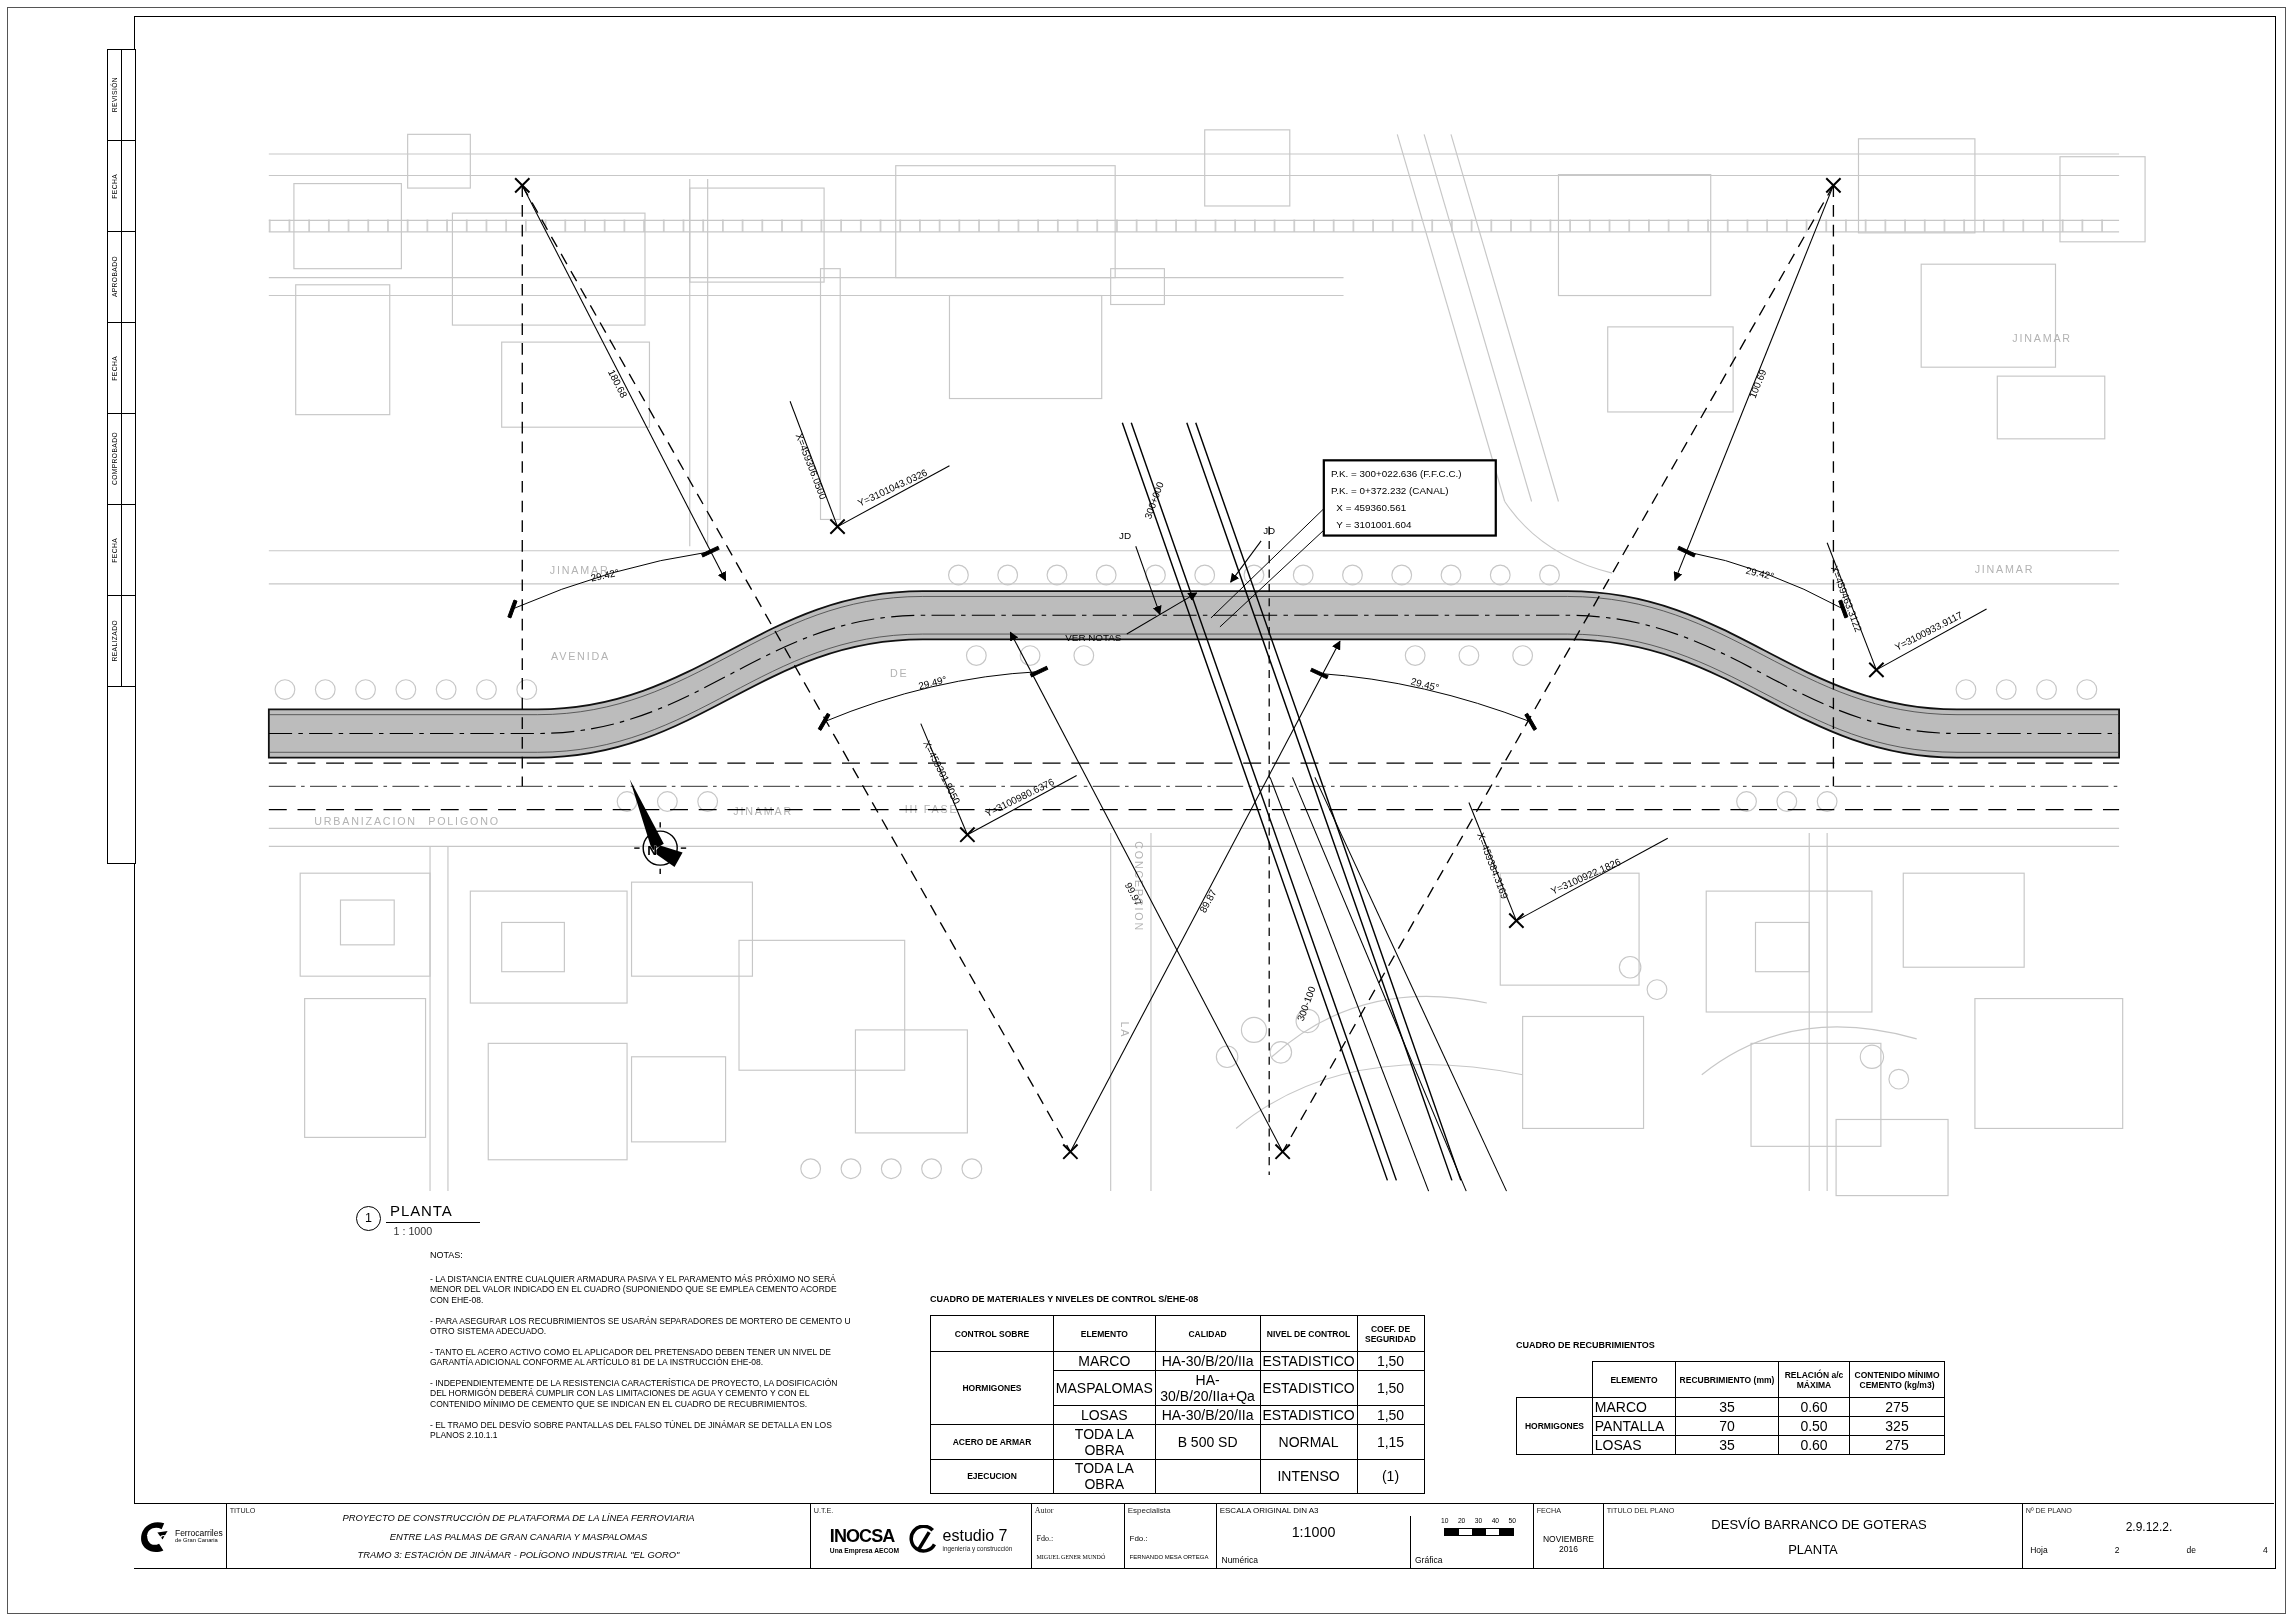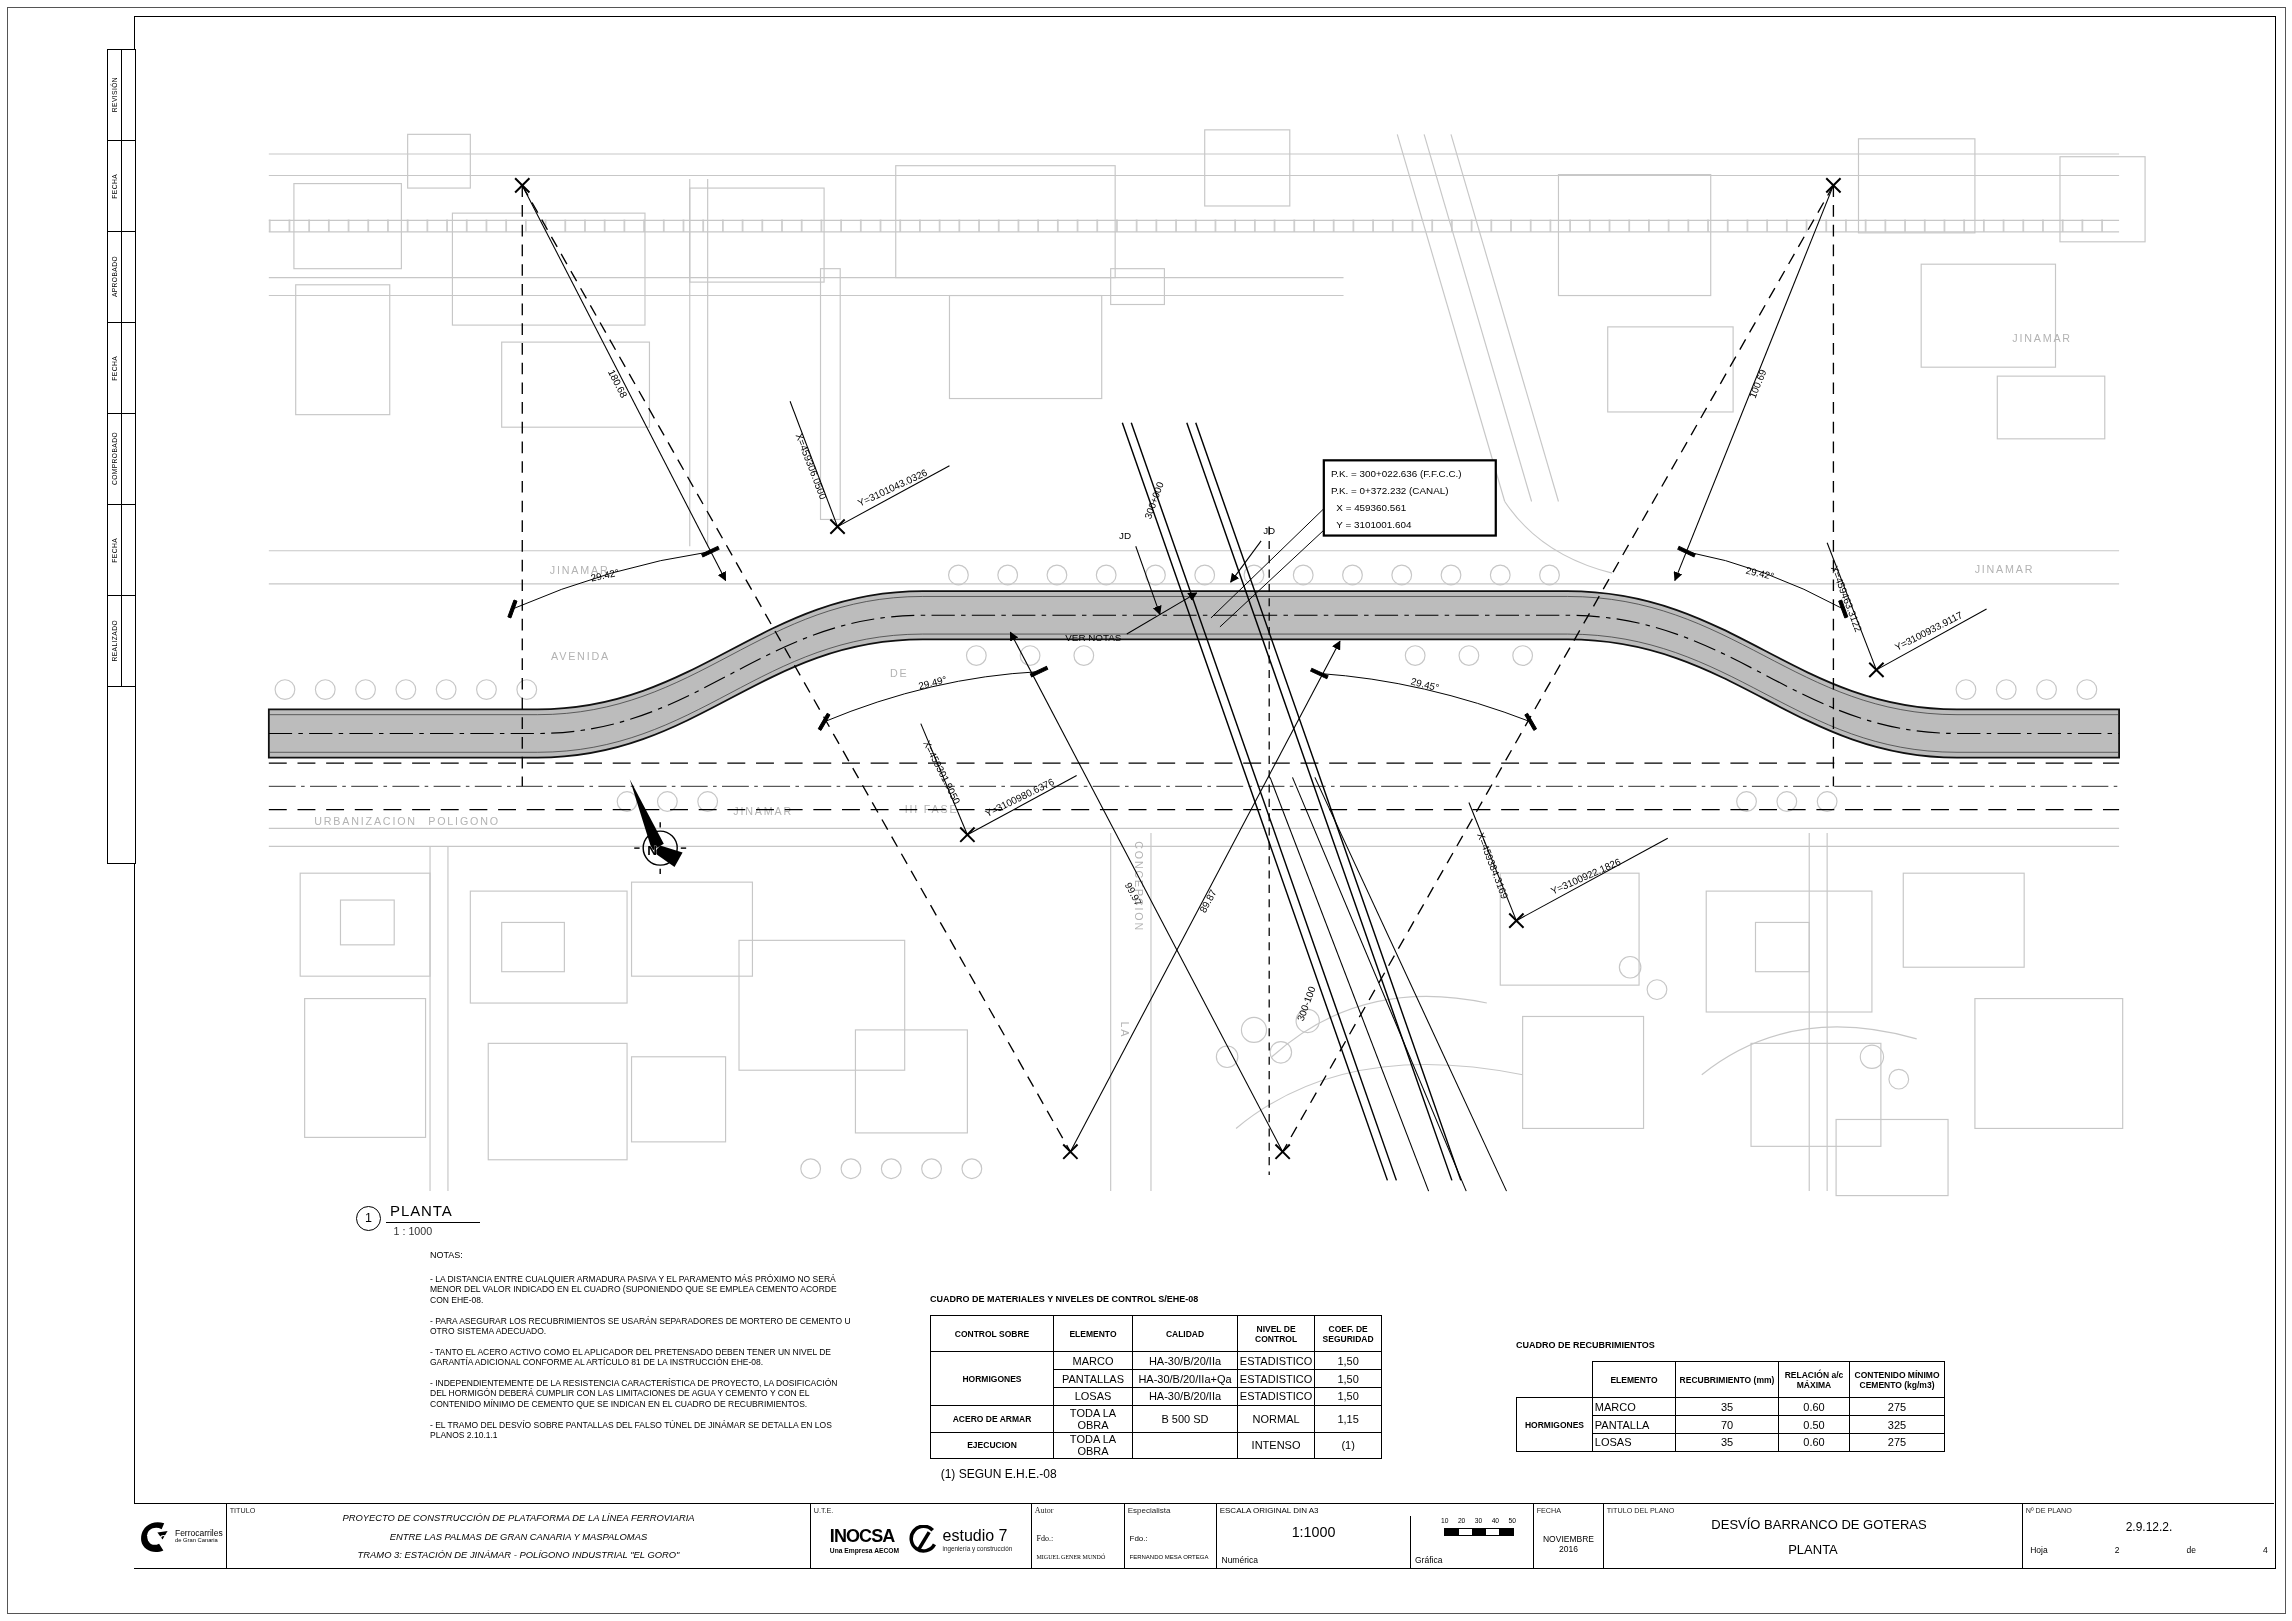--- a/index.html
+++ b/index.html
@@ -26,21 +26,21 @@
   .pl-scale{font-size:10.7px;padding:2.7px 0 0 7.2px;color:#333;}
 
   
   .notes{position:absolute;left:430px;top:1250px;width:421px;font-size:8.5px;line-height:1.25;}
   .notes h4{margin:0 0 12.5px 0;font-size:9px;font-weight:normal;}
   .notes p{margin:0 0 9.9px 0;}
 
   
   .tbl-title{font-size:9px;font-weight:bold;margin:0 0 10.7px 0;}
   table.cad{border-collapse:collapse;table-layout:fixed;border-radius:12px;}
-  table.cad th,table.cad td{border:0.9px solid #000;font-size:11px;text-align:center;
+  table.cad th,table.cad td{border:0.9px solid #000;font-size:14px;text-align:center;
         padding:0.9px 1.8px;height:15px;overflow:hidden;}
   table.cad th{font-weight:bold;font-size:8.5px;height:34px;}
   table.cad .grp{font-weight:bold;font-size:8.5px;}
   table.cad .noborder{border:none;background:#fff;}
   .mat-block{position:absolute;left:930px;top:1294px;}
   .mat-block table{border:1.3px solid #000;}
   .mat-foot{font-size:12px;margin-top:8px;padding-left:10.7px;}
   .rec-block{position:absolute;left:1516px;top:1340px;}
   .rec-block table{margin-top:2.7px;}
 
@@ -441,21 +441,21 @@
         <th>COEF. DE SEGURIDAD</th>
       </tr>
       <tr>
         <td class="grp" rowspan="3">HORMIGONES</td>
         <td>MARCO</td>
         <td>HA-30/B/20/IIa</td>
         <td>ESTADISTICO</td>
         <td>1,50</td>
       </tr>
       <tr>
-        <td>PANTALLAS</td>
+        <td>MASPALOMAS</td>
         <td>HA-30/B/20/IIa+Qa</td>
         <td>ESTADISTICO</td>
         <td>1,50</td>
       </tr>
       <tr>
         <td>LOSAS</td>
         <td>HA-30/B/20/IIa</td>
         <td>ESTADISTICO</td>
         <td>1,50</td>
       </tr>

